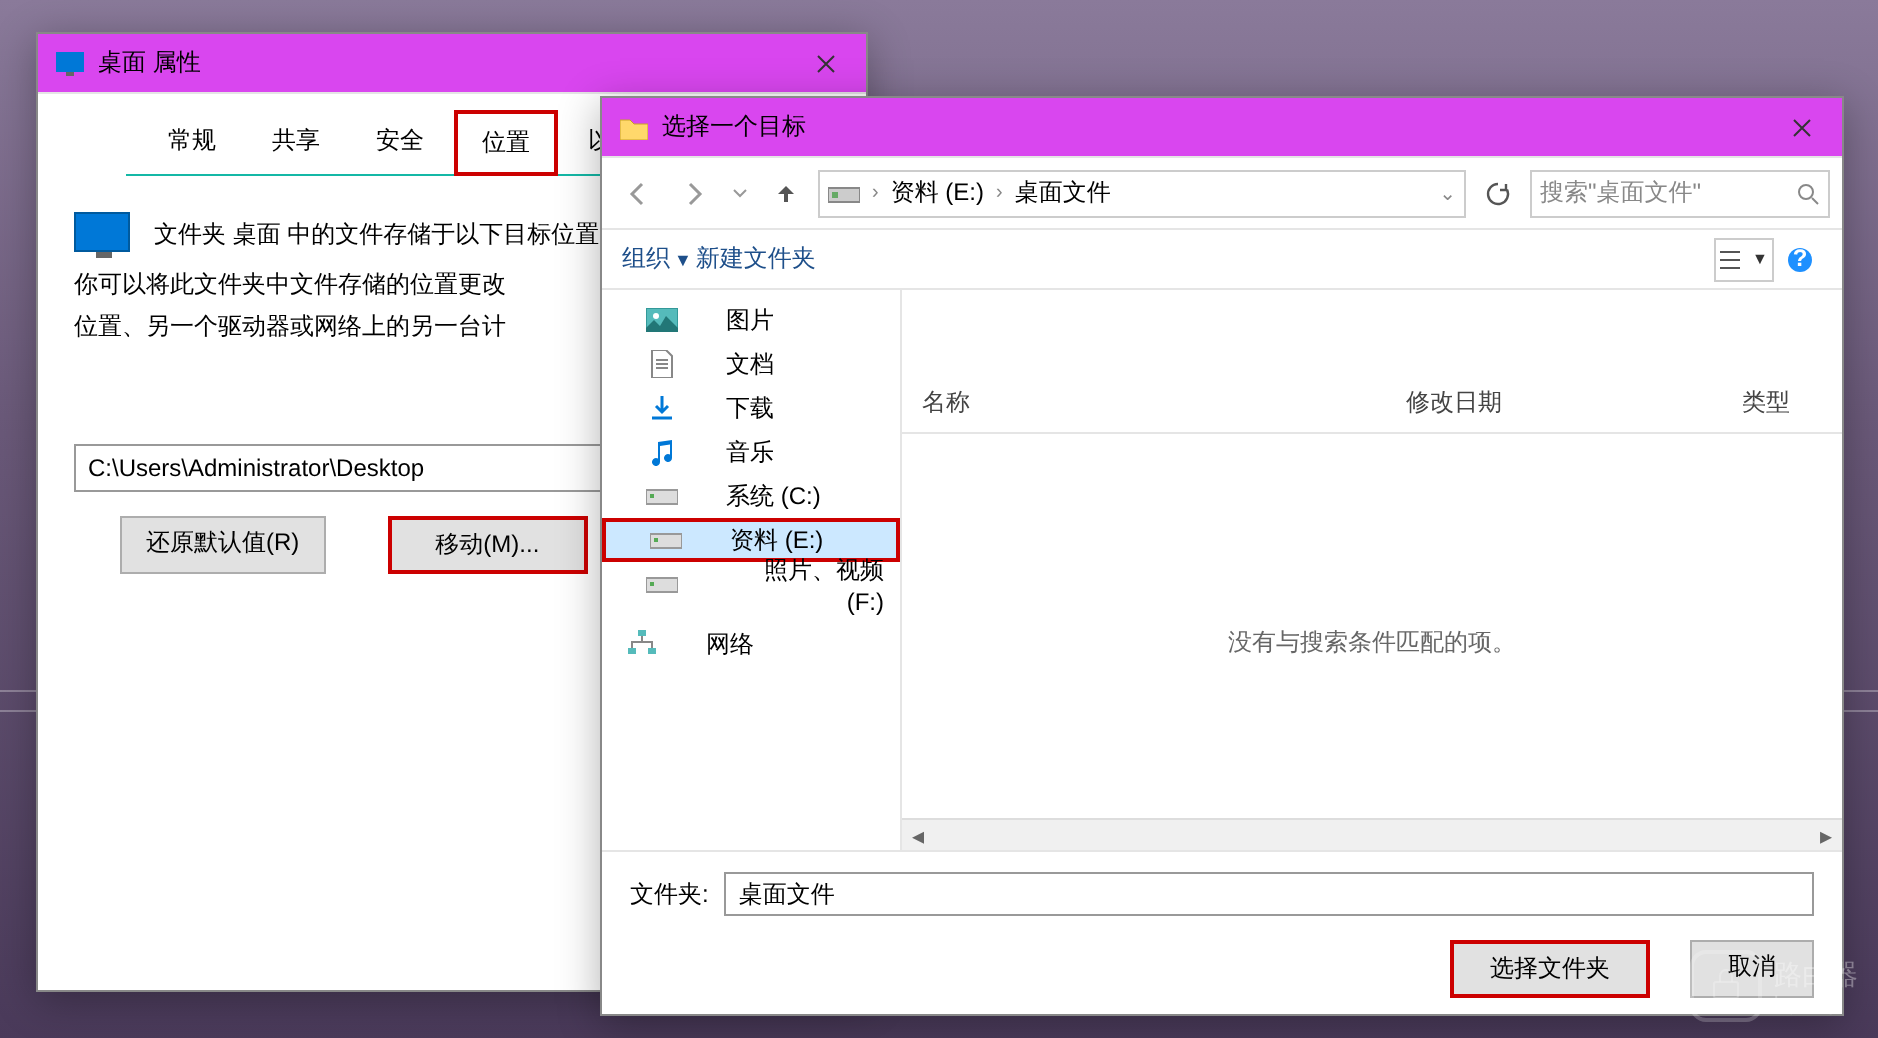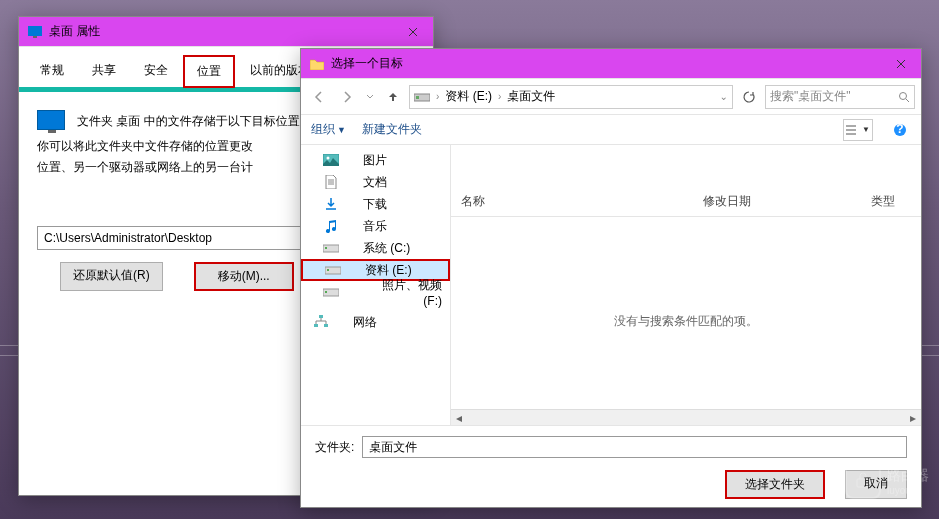--- a/index.html
+++ b/index.html
@@ -6,42 +6,42 @@
 body { width: 939px; height: 519px; background: linear-gradient(180deg, #8a7a9a 0%, #6b5a7a 40%, #4a3a5a 100%); position: relative; overflow: hidden; }
 .bg-line { position: absolute; left: 0; right: 0; height: 1px; background: rgba(255,255,255,0.3); }
 .window { position: absolute; background: #fff; border: 1px solid #888; box-shadow: 0 4px 20px rgba(0,0,0,0.3); }
 .titlebar { height: 30px; display: flex; align-items: center; padding: 0 8px; background: #d946ef; border-bottom: 1px solid #e5e5e5; }
 .titlebar .icon { width: 16px; height: 16px; margin-right: 6px; display: inline-flex; align-items: center; justify-content: center; }
 .titlebar .title { flex: 1; }
 .titlebar .close { width: 40px; height: 30px; display: flex; align-items: center; justify-content: center; margin: -8px -8px -8px 0; cursor: pointer; }
 
 
 #props { left: 18px; top: 16px; width: 416px; height: 480px; }
-.tabs { display: flex; padding: 8px 8px 0 8px; border-bottom: 5px solid #14b8a6; }
+.tabs { display: flex; padding: 8px 8px 0 8px; border-bottom: 1px solid #14b8a6; margin-left: 44px; }
 .tab { padding: 6px 12px; border: 1px solid transparent; cursor: pointer; margin-right: 2px; }
 .tab.active { border: 1px solid #d0d0d0; border-bottom: 1px solid #fff; background: #fff; margin-bottom: -1px; }
 .props-body { padding: 18px 18px; }
 .props-row1 { display: flex; align-items: flex-end; margin-bottom: 8px; }
 .desktop-ico { width: 28px; height: 20px; background: #0078d7; margin-right: 12px; border: 1px solid #005a9e; position: relative; }
 .desktop-ico::after { content: ''; position: absolute; bottom: -4px; left: 10px; width: 8px; height: 3px; background: #666; }
 .path-input { width: 100%; padding: 4px 6px; border: 1px solid #999; margin-top: 50px; }
 .btn-row { margin-top: 12px; display: flex; gap: 8px; }
 .btn { padding: 4px 12px; border: 1px solid #adadad; background: #e1e1e1; cursor: pointer; min-width: 100px; text-align: center; margin-left: 23px; }
 .red-box { border: 2px solid #c00 !important; }
 
 
 #browse { left: 300px; top: 48px; width: 622px; height: 460px; }
 .navbar { height: 36px; display: flex; align-items: center; padding: 0 6px; gap: 4px; border-bottom: 1px solid #e5e5e5; }
 .nav-btn { width: 24px; height: 24px; display: flex; align-items: center; justify-content: center; color: #888; cursor: pointer; }
 .addr { flex: 1; display: flex; align-items: center; border: 1px solid #ccc; height: 24px; padding: 0 4px; gap: 6px; }
 .addr .seg { cursor: pointer; }
 .addr .chev { color: #888; font-size: 10px; }
 .refresh { width: 24px; height: 24px; display: flex; align-items: center; justify-content: center; cursor: pointer; }
 .search { width: 150px; height: 24px; border: 1px solid #ccc; display: flex; align-items: center; padding: 0 4px; color: #888; }
-.toolbar { height: 30px; display: flex; align-items: center; padding: 0 10px; gap: 16px; border-bottom: 1px solid #e5e5e5; color: #1e4f8a; }
+.toolbar { height: 30px; display: flex; align-items: center; padding: 0 10px; gap: 2px; border-bottom: 1px solid #e5e5e5; color: #1e4f8a; }
 .toolbar .sep { flex: 1; }
 .toolbar .tool { cursor: pointer; display: flex; align-items: center; gap: 2px; }
 .view-btn { width: 30px; height: 22px; border: 1px solid #ccc; display: flex; align-items: center; justify-content: center; color: #333; }
 .help { width: 22px; height: 22px; display: flex; align-items: center; justify-content: center; color: #0066cc; border: 1px solid transparent; }
 
 .content { display: flex; height: 280px; }
 .tree { width: 150px; border-right: 1px solid #e5e5e5; padding: 4px 0; overflow: hidden; }
 .tree-item { display: flex; align-items: center; padding: 3px 8px 3px 22px; gap: 24px; cursor: pointer; height: 22px; text-align: right; }
 .tree-item .ico { width: 16px; height: 16px; display: flex; align-items: center; justify-content: center; flex-shrink: 0; }
 .tree-item.selected { background: #cce8ff; }
@@ -52,21 +52,21 @@
 .list-body .scroll-h { position: absolute; bottom: 0; left: 0; right: 0; height: 16px; background: #f0f0f0; border-top: 1px solid #ddd; display: flex; align-items: center; }
 .scroll-h .arrow { width: 16px; height: 16px; display: flex; align-items: center; justify-content: center; color: #666; cursor: pointer; }
 .scroll-h .track { flex: 1; }
 
 .footer { padding: 10px 14px; border-top: 1px solid #e5e5e5; }
 .footer-row1 { display: flex; align-items: center; gap: 8px; margin-bottom: 12px; }
 .footer-row1 input { flex: 1; padding: 3px 6px; border: 1px solid #999; }
 .footer-row2 { display: flex; justify-content: flex-end; gap: 20px; }
 .footer-btn { padding: 4px 18px; border: 1px solid #adadad; background: #e1e1e1; cursor: pointer; }
 
-.watermark { position: absolute; right: 10px; bottom: 20px; opacity: 0.35; display: flex; align-items: center; gap: 6px; color: #fff; font-size: 14px; }
+.watermark { position: absolute; right: 10px; bottom: 8px; opacity: 0.35; display: flex; align-items: center; gap: 6px; color: #fff; font-size: 14px; }
 .watermark .logo { width: 36px; height: 36px; border: 2px solid rgba(255,255,255,0.6); border-radius: 8px; display: flex; align-items: center; justify-content: center; }
 
 svg { display: block; }
 </style>
 </head>
 <body>
 
 <div class="bg-line" style="top:345px"></div>
 <div class="bg-line" style="top:355px"></div>
 

